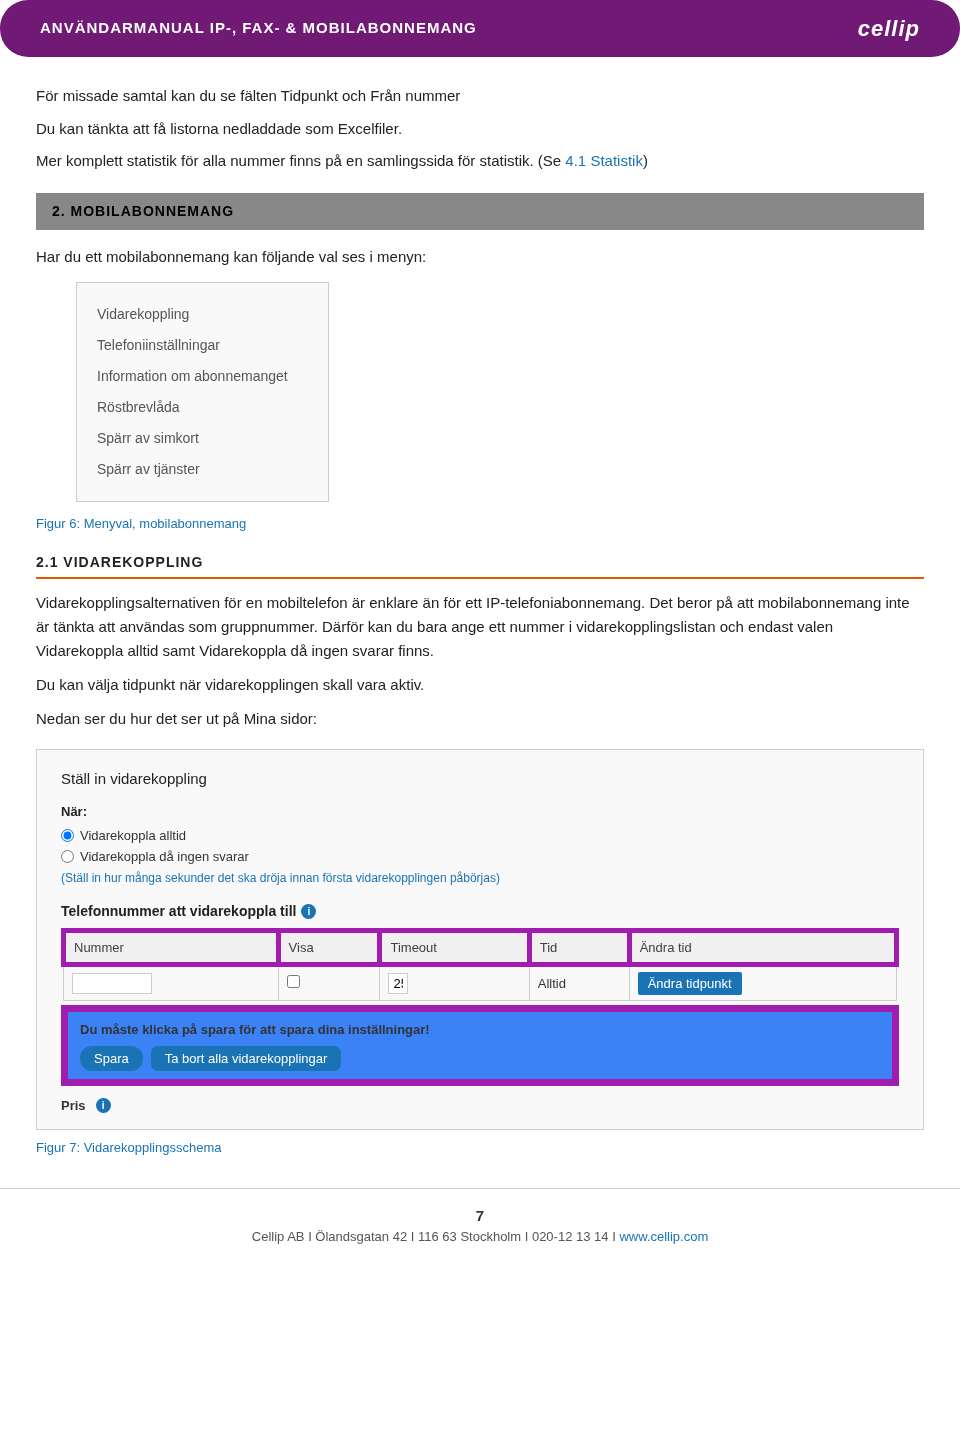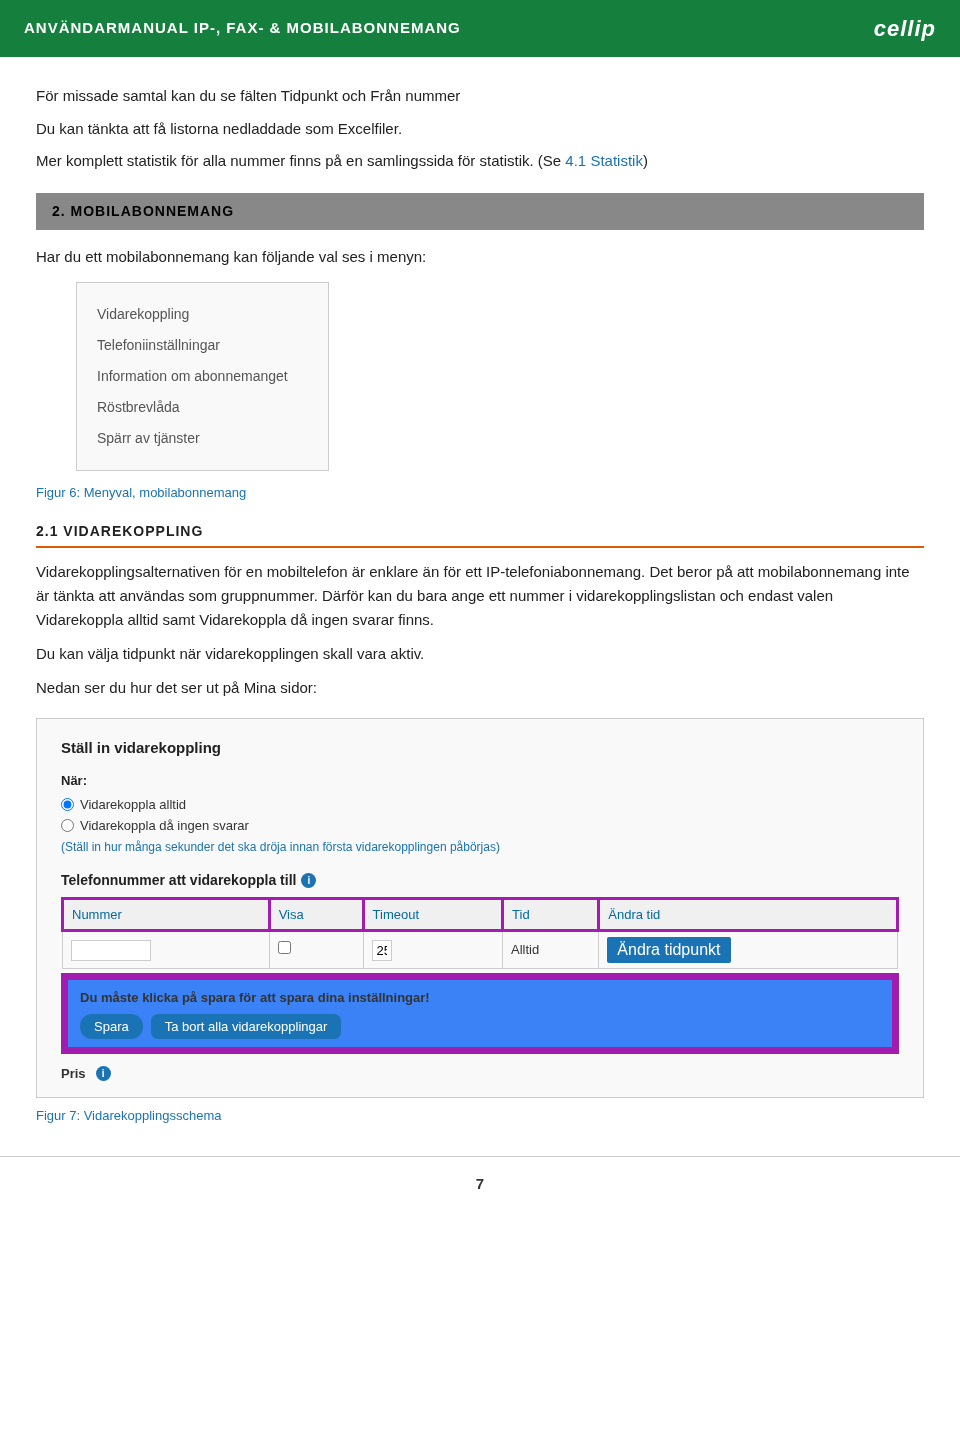--- a/index.html
+++ b/index.html
@@ -7,26 +7,27 @@
       font-family: Arial, Helvetica, sans-serif;
       background: #fff;
       color: #333;
       font-size: 15px;
       line-height: 1.5;
       width: 960px;
     }
 
     
     .header {
-      background: #15803d;
+      background: #701a75;
       color: #fff;
       display: flex;
       justify-content: space-between;
       align-items: center;
-      padding: 12px 24px;
+      padding: 12px 40px;
+      border-radius: 28px;
     }
     .header-title {
       font-size: 15px;
       font-weight: bold;
       letter-spacing: 1px;
       text-transform: uppercase;
     }
     .header-logo {
       font-size: 22px;
       font-weight: bold;
@@ -113,21 +114,21 @@
     
     .screenshot-box {
       border: 1px solid #ccc;
       background: #f9f9f9;
       margin: 18px 0 8px 0;
       padding: 18px 24px 14px 24px;
     }
 
     .screenshot-title {
       font-size: 15px;
-      font-weight: bold;
+      font-weight: normal;
       margin-bottom: 12px;
       color: #222;
     }
 
     .radio-section {
       margin-bottom: 14px;
     }
     .radio-label-bold {
       font-size: 13px;
       font-weight: bold;
@@ -176,38 +177,38 @@
       margin-left: 5px;
       font-weight: bold;
       cursor: pointer;
     }
     .data-table {
       width: 100%;
       border-collapse: collapse;
       font-size: 13px;
     }
     .data-table th {
-      border: 3px solid #a21caf;
+      border: 5px solid #a21caf;
       background: #f0f0f0;
       padding: 5px 8px;
       text-align: left;
       font-weight: normal;
-      color: #0369a1;
+      color: #404040;
     }
     .data-table td {
       border: 1px solid #ccc;
       padding: 5px 8px;
       color: #333;
     }
     .btn-blue {
       background: #1a73b5;
       color: #fff;
       border: none;
       padding: 4px 10px;
-      font-size: 16px;
+      font-size: 13px;
       cursor: pointer;
       border-radius: 2px;
     }
     .checkbox-cell input {
       margin: 0;
     }
     .input-small {
       width: 20px;
       border: 1px solid #ccc;
       padding: 2px 4px;
@@ -310,20 +311,21 @@
   </div>
 
   <p class="section-intro">Har du ett mobilabonnemang kan följande val ses i menyn:</p>
 
   
   <div class="menu-box">
     <div class="menu-item">Vidarekoppling</div>
     <div class="menu-item">Telefoniinställningar</div>
     <div class="menu-item">Information om abonnemanget</div>
     <div class="menu-item">Röstbrevlåda</div>
+    <div class="menu-item">Spärr av simkort</div>
     <div class="menu-item">Spärr av tjänster</div>
   </div>
 
   <p class="figure-caption">Figur 6: Menyval, mobilabonnemang</p>
 
   
   <div class="subsection-header">2.1 VIDAREKOPPLING</div>
 
   <p class="body-text">Vidarekopplingsalternativen för en mobiltelefon är enklare än för ett IP-telefoniabonnemang. Det beror på att mobilabonnemang inte är tänkta att användas som gruppnummer. Därför kan du bara ange ett nummer i vidarekopplingslistan och endast valen Vidarekoppla alltid samt Vidarekoppla då ingen svarar finns.</p>
   <p class="body-text">Du kan välja tidpunkt när vidarekopplingen skall vara aktiv.</p>
@@ -396,15 +398,19 @@
   </div>
 
   <p class="figure-caption">Figur 7: Vidarekopplingsschema</p>
 
 </div>
 
 <div class="footer">
   <div class="footer-left"></div>
   <div class="footer-center">
     <div class="footer-page">7</div>
+    <div>
+      <span>Cellip AB  I  Ölandsgatan 42  I  116 63 Stockholm  I  020-12 13 14  I</span>
+      <a class="footer-link" href="#">www.cellip.com</a>
+    </div>
   </div>
   <div class="footer-right"></div>
 </div>
 
 </body></html>

